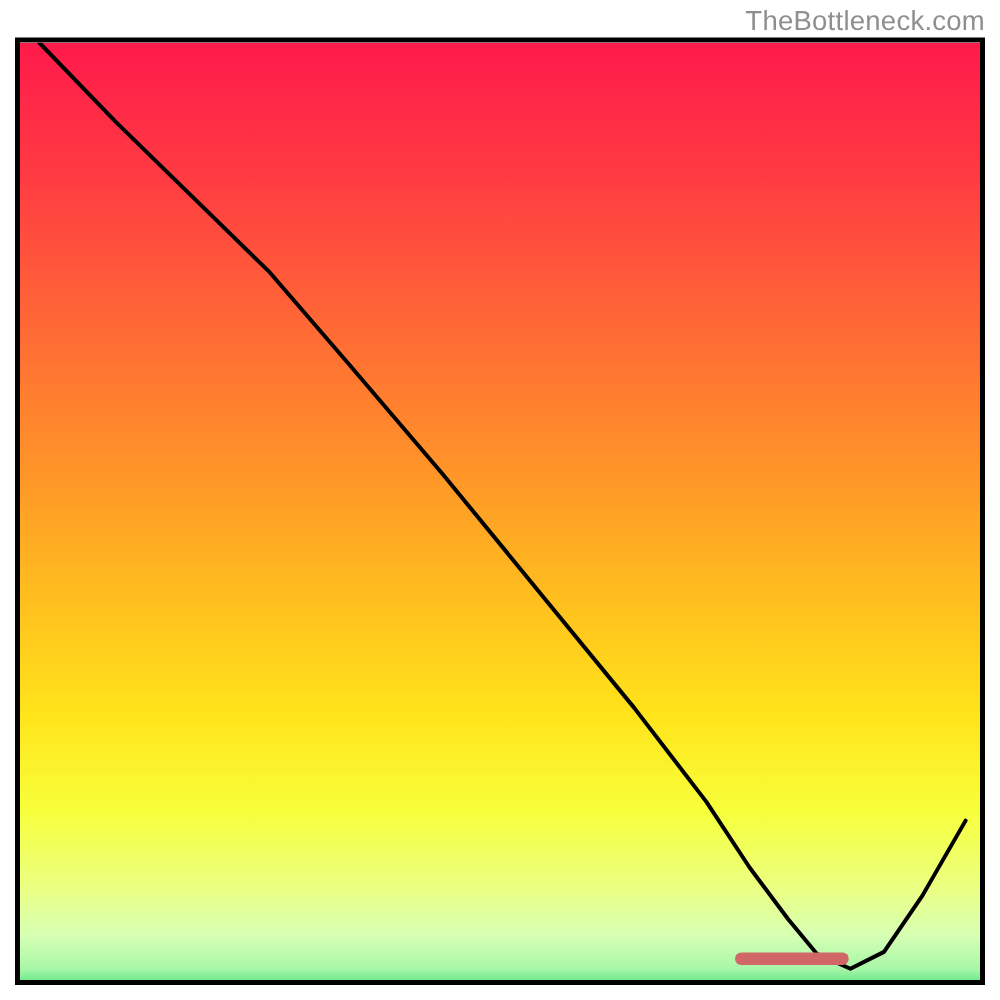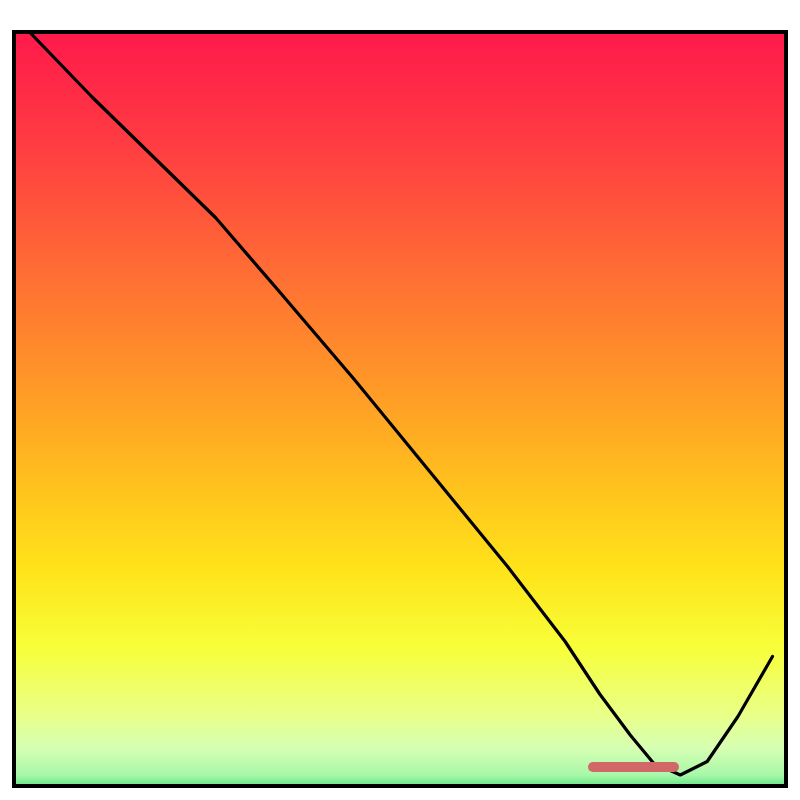--- a/index.html
+++ b/index.html
@@ -49,20 +49,21 @@
     position: absolute;
     height: 10px;
     border-radius: 5px;
     background: #d16868;
   }
 </style>
 </head>
 <body>
 
 <div id="wrap">
+  <div id="watermark" style="color: rgb(143, 143, 143);">TheBottleneck.com</div>
   <div id="plot" style="border-color: rgb(0, 0, 0);">
     <svg id="gradient" preserveAspectRatio="none" viewBox="0 0 100 100">
       <defs>
         <linearGradient id="bg" x1="0" y1="0" x2="0" y2="1">
             <stop offset="0%" stop-color="#ff1a4b"></stop>
             <stop offset="14.000000000000002%" stop-color="#ff3b42"></stop>
             <stop offset="30%" stop-color="#ff6a35"></stop>
             <stop offset="45%" stop-color="#ff9628"></stop>
             <stop offset="57.99999999999999%" stop-color="#ffbf1e"></stop>
             <stop offset="70%" stop-color="#ffe41a"></stop>

